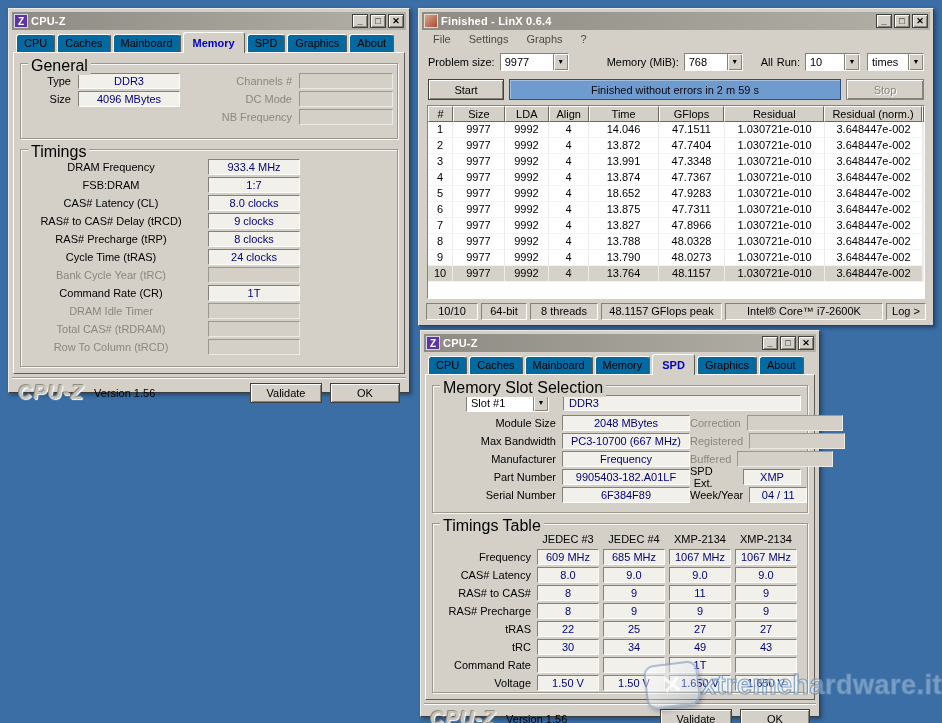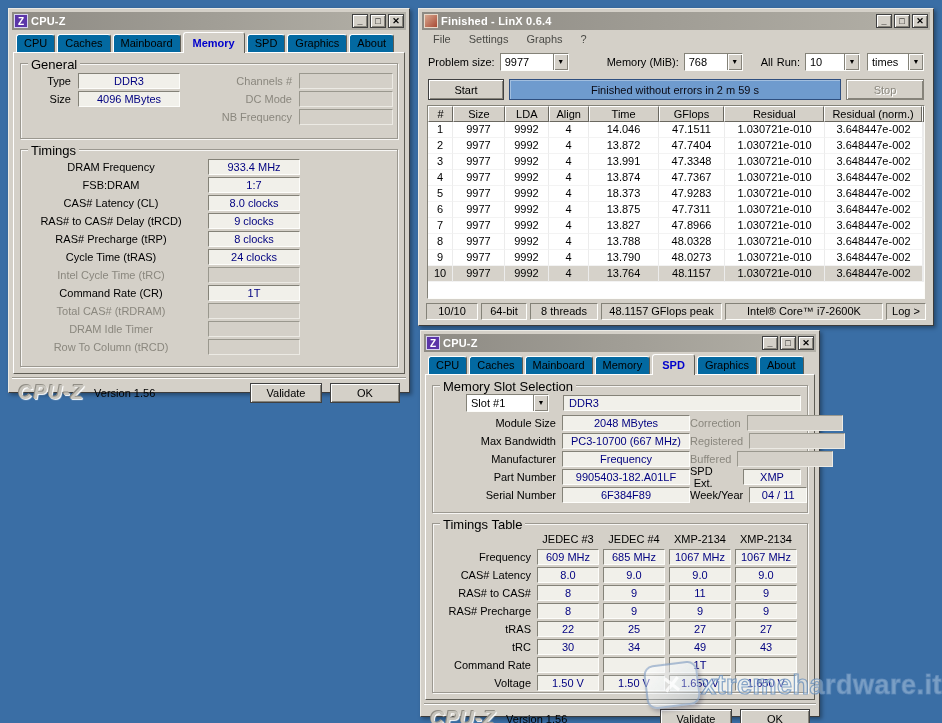--- a/index.html
+++ b/index.html
@@ -15,21 +15,21 @@
   .ttext { color:#fff; font-weight:bold; font-size:11px; flex:1; letter-spacing:.2px; }
   .tbtns { display:flex; gap:2px; }
   .tbtn { width:16px; height:14px; background:#d4d0c8; border:1px solid #404040; box-shadow:inset 1px 1px 0 #fff, inset -1px -1px 0 #86837a; font-size:9px; line-height:12px; text-align:center; font-weight:bold; color:#000; cursor:default; }
 
   .tabs { display:flex; align-items:flex-end; height:22px; padding:4px 2px 0 4px; position:relative; z-index:2; }
   .tab { background:#0369a1; border:1px solid #5f5d55; border-left-color:#fff; border-top-color:#fff; border-bottom:none; border-radius:3px 3px 0 0; padding:2px 7px 3px; margin-right:2px; font-size:11px; cursor:default; }
   .tab.sel { color:#0000cc; font-weight:bold; padding:4px 9px 4px; position:relative; top:1px; background:#d4d0c8; }
   .tabpanel { border:1px solid #5f5d55; border-top-color:#fff; border-left-color:#fff; margin:0 1px; background:#d4d0c8; position:relative; z-index:1; }
 
   .group { position:relative; border:1px solid #9b9890; box-shadow:inset 1px 1px 0 rgba(255,255,255,.8), 1px 1px 0 rgba(255,255,255,.8); margin:10px 6px 6px; }
-  .gtitle { position:absolute; top:-7px; left:7px; background:#d4d0c8; padding:0 3px; font-size:13px; }
+  .gtitle { position:absolute; top:-7px; left:7px; background:#d4d0c8; padding:0 3px; font-size:16px; }
 
   .field { display:inline-block; background:#f1f0ea; border:1px solid; border-color:#848278 #fdfdfa #fdfdfa #848278; color:#000080; text-align:center; font-size:11px; height:16px; line-height:14px; overflow:hidden; }
   .field.dis { background:#d4d0c8; color:#d4d0c8; border-color:#9a988e #eceae4 #eceae4 #9a988e; }
   .dim { color:#8a877e; }
 
   .btn { background:#d4d0c8; border:1px solid #404040; box-shadow:inset 1px 1px 0 #fff, inset -1px -1px 0 #86837a; text-align:center; font-size:11px; cursor:default; display:inline-flex; align-items:center; justify-content:center; }
   .btn.dis { color:#8a877e; text-shadow:1px 1px 0 #fff; border-color:#86837a; }
 
   
   #w1 { left:8px; top:8px; width:402px; height:385px; }
@@ -155,33 +155,33 @@
           </div>
           <div class="trow">
             <span class="tlabel">RAS# Precharge (tRP)</span>
             <span class="field tfield">8 clocks</span>
           </div>
           <div class="trow">
             <span class="tlabel">Cycle Time (tRAS)</span>
             <span class="field tfield">24 clocks</span>
           </div>
           <div class="trow">
-            <span class="tlabel dim">Intel Cycle Time (tRC)</span>
+            <span class="tlabel dim">Bank Cycle Year (tRC)</span>
             <span class="field tfield dis"></span>
           </div>
           <div class="trow">
             <span class="tlabel">Command Rate (CR)</span>
             <span class="field tfield">1T</span>
           </div>
           <div class="trow">
+            <span class="tlabel dim">DRAM Idle Timer</span>
+            <span class="field tfield dis"></span>
+          </div>
+          <div class="trow">
             <span class="tlabel dim">Total CAS# (tRDRAM)</span>
-            <span class="field tfield dis"></span>
-          </div>
-          <div class="trow">
-            <span class="tlabel dim">DRAM Idle Timer</span>
             <span class="field tfield dis"></span>
           </div>
           <div class="trow">
             <span class="tlabel dim">Row To Column (tRCD)</span>
             <span class="field tfield dis"></span>
           </div>
         </div>
     </div>
   </div>
   <div class="footer">
@@ -296,21 +296,21 @@
           <span class="lxc c5">47.7367</span>
           <span class="lxc c6">1.030721e-010</span>
           <span class="lxc c7">3.648447e-002</span>
           <span class="lxc cf"></span>
         </div>
         <div class="lxr">
           <span class="lxc c0">5</span>
           <span class="lxc c1">9977</span>
           <span class="lxc c2">9992</span>
           <span class="lxc c3">4</span>
-          <span class="lxc c4">18.373</span>
+          <span class="lxc c4">18.652</span>
           <span class="lxc c5">47.9283</span>
           <span class="lxc c6">1.030721e-010</span>
           <span class="lxc c7">3.648447e-002</span>
           <span class="lxc cf"></span>
         </div>
         <div class="lxr">
           <span class="lxc c0">6</span>
           <span class="lxc c1">9977</span>
           <span class="lxc c2">9992</span>
           <span class="lxc c3">4</span>

